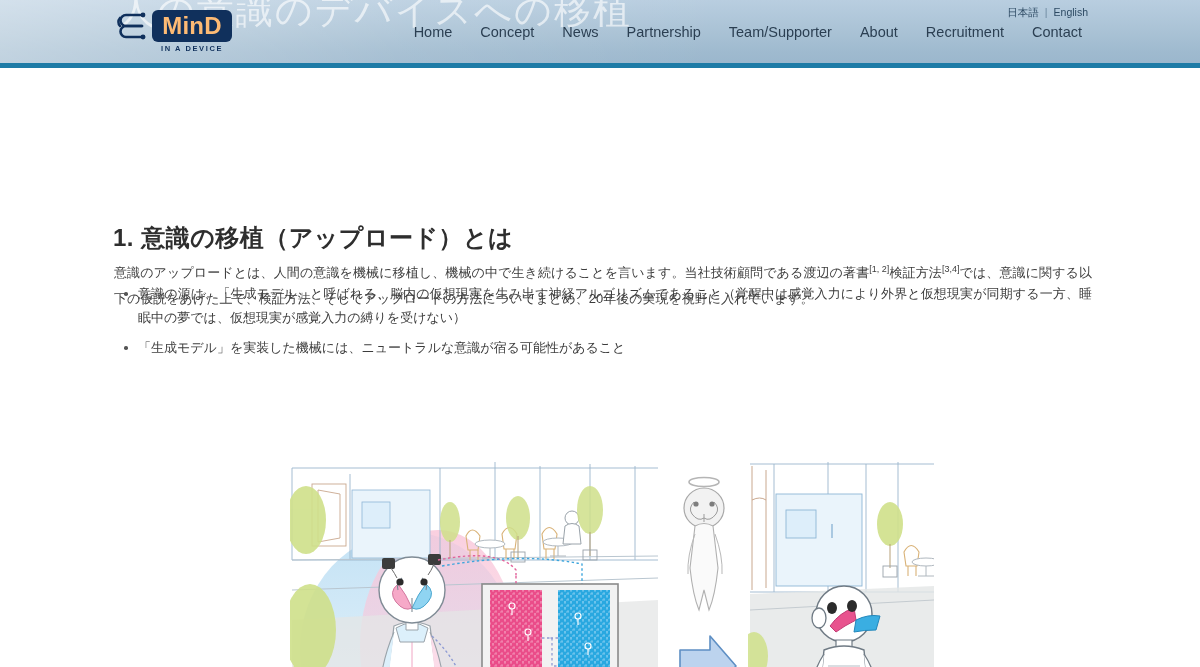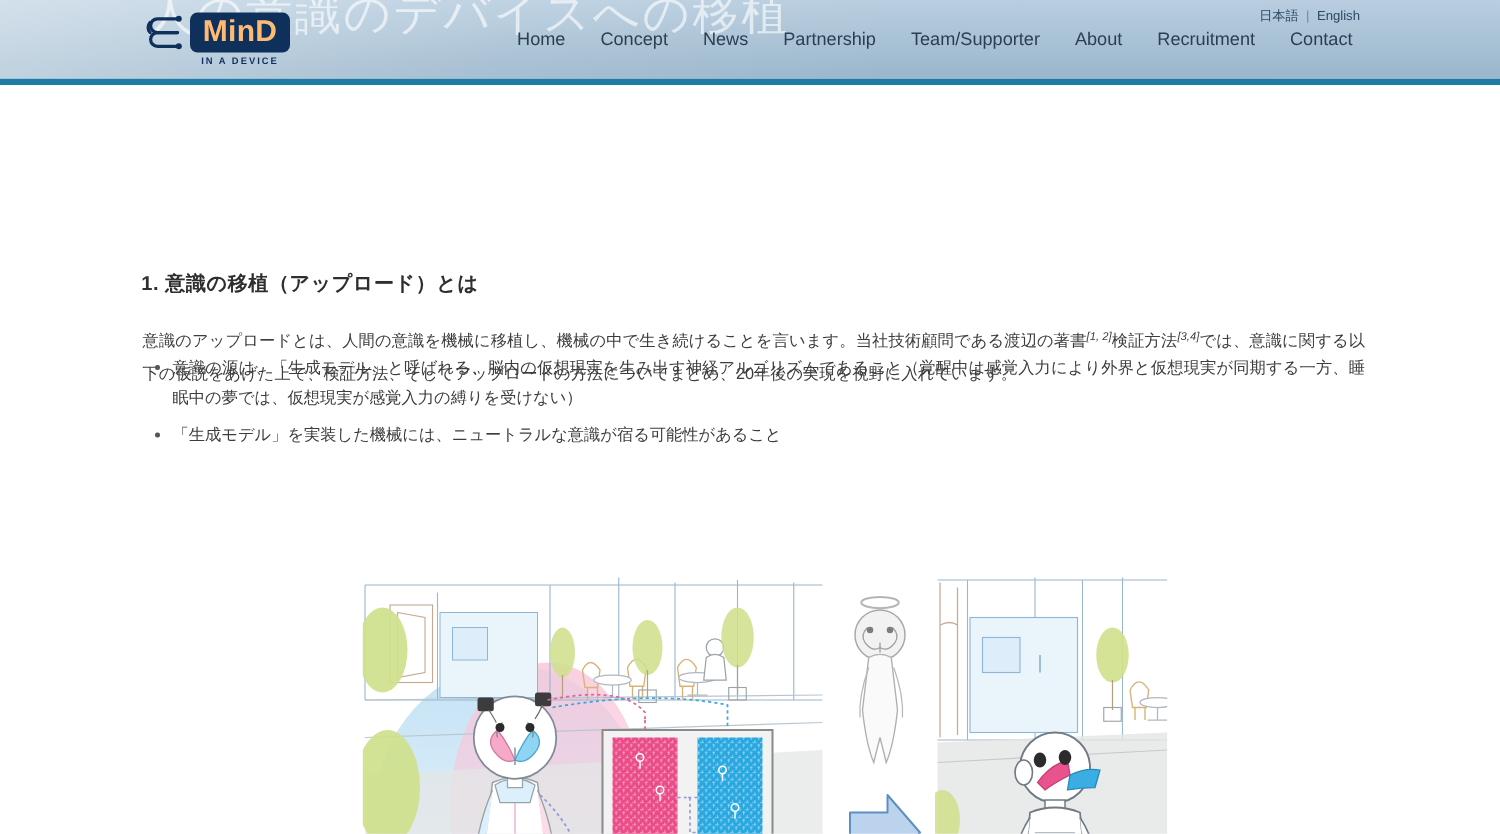--- a/index.html
+++ b/index.html
@@ -106,35 +106,35 @@
 
   
   .content {
     position: relative;
     width: 1200px;
     padding: 0;
   }
   .section-title {
     position: absolute;
     left: 113px; top: 138px;
-    font-size: 16px;
+    font-size: 24px;
     font-weight: bold;
     color: #2e2e2e;
     letter-spacing: 0.5px;
   }
   .lead {
     position: absolute;
     left: 114px; top: 179px;
     width: 978px;
     font-size: 13px;
     line-height: 26px;
     color: #3c3c3c;
     text-align: justify;
   }
-  sup.cite { font-size: 9px; vertical-align: super; line-height: 0; font-style: italic; }
+  sup.cite { font-size: 9px; vertical-align: super; line-height: 0; }
 
   .hyp-list {
     position: absolute;
     left: 116px; top: 214px;
     width: 976px;
     margin: 0;
     padding-left: 22px;
     list-style: none;
     font-size: 13px;
     line-height: 23.5px;

